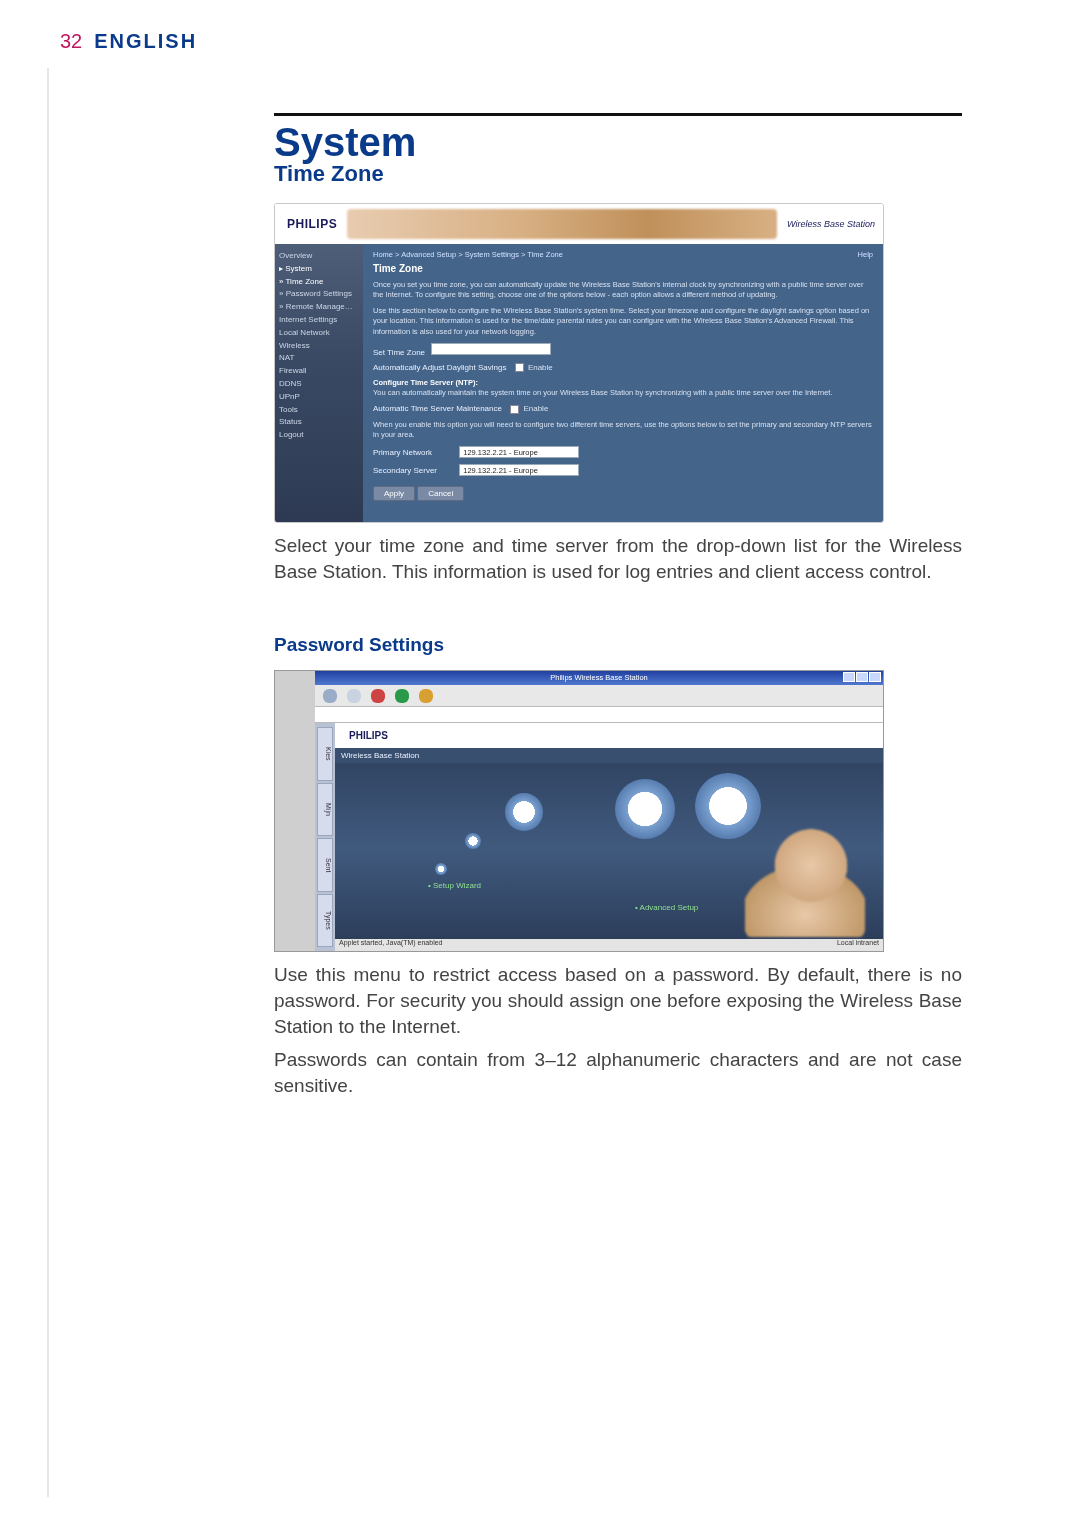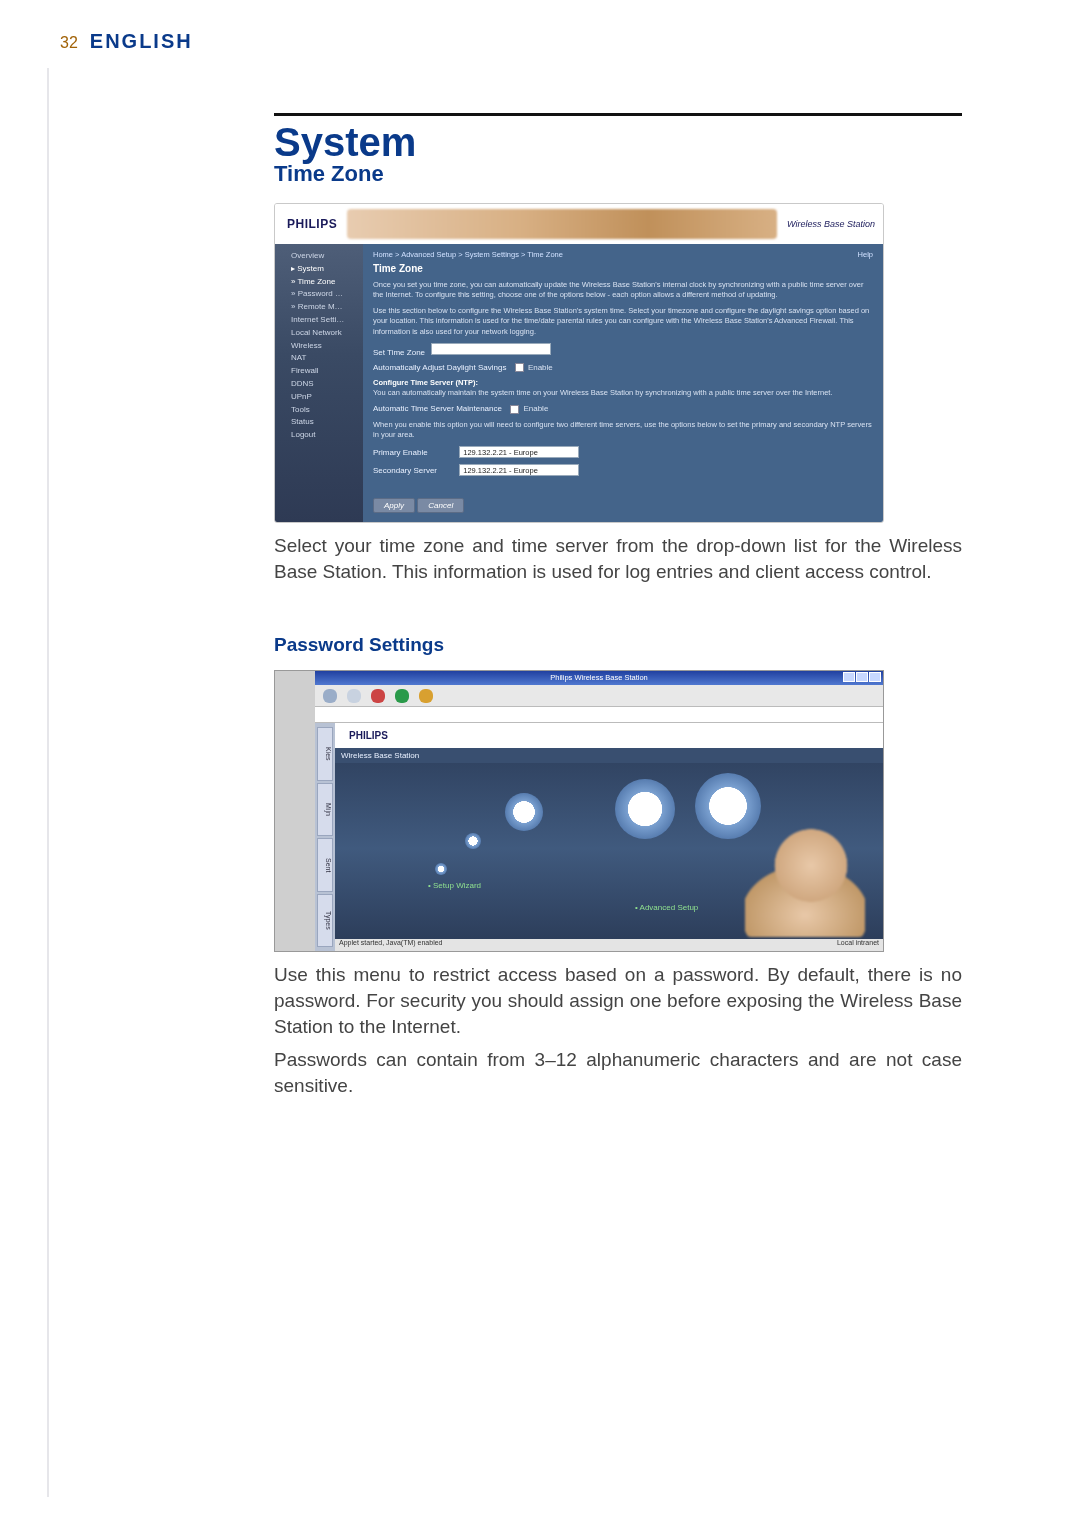--- a/index.html
+++ b/index.html
@@ -17,22 +17,22 @@
     padding: 30px 58px 30px 58px;
     position: relative;
   }
   .header-line {
     display: flex;
     align-items: baseline;
     gap: 12px;
     margin-left: 2px;
   }
   .page-number {
-    font-size: 16px;
-    color: #a16207;
+    font-size: 20px;
+    color: #be185d;
   }
   .page-lang {
     font-size: 20px;
     font-weight: bold;
     letter-spacing: 2px;
     color: #0a3a8a;
   }
   .left-rule {
     position: absolute;
     left: 47px;
@@ -122,21 +122,21 @@
     font-style: italic;
   }
   .shot-body {
     display: flex;
     height: calc(100% - 40px);
   }
   .shot-side {
     width: 88px;
     background: linear-gradient(#4e5e78,#3a4a64 40%,#2e3a54);
     color: #cdd6e6;
-    padding: 6px 16px;
+    padding: 6px 4px;
     line-height: 1.6;
   }
   .shot-side .side-item { display:block; white-space:nowrap; overflow:hidden; text-overflow:ellipsis; }
   .shot-side .active { color: #ffffff; font-weight: normal; }
   .shot-main {
     flex: 1;
     background: #44648a;
     color: #d7e1f1;
     padding: 6px 10px 10px 10px;
     overflow: hidden;
@@ -155,21 +155,21 @@
     background: #fff;
     color: #222;
     border: 1px solid #9ab;
     height: 12px;
     line-height: 12px;
     padding: 0 3px;
     font-size: 7.5px;
   }
   .shot-main .row { margin-bottom: 6px; }
   .shot-main strong { color: #fff; }
-  .shot-buttons { margin-top: 22px; font-style: italic; }
+  .shot-buttons { margin-top: 10px; }
   .shot-btn {
     display: inline-block;
     background: #7a8aa4;
     color: #fff;
     padding: 2px 10px;
     border-radius: 2px;
     border: 1px solid #5c6c86;
     font-size: 8px;
   }
 
@@ -309,21 +309,21 @@
           </div>
           <p><strong>Configure Time Server (NTP):</strong><br>
              <span>You can automatically maintain the system time on your Wireless Base Station by synchronizing with a public time server over the Internet.</span></p>
           <div class="row">
             <span class="lbl">Automatic Time Server Maintenance</span>
             <span style="display:inline-block;width:9px;height:9px;background:#fff;border:1px solid #889;vertical-align:middle;margin:0 2px;"></span>
             <span>Enable</span>
           </div>
           <p>When you enable this option you will need to configure two different time servers, use the options below to set the primary and secondary NTP servers in your area.</p>
           <div class="row">
-            <span class="lbl" style="display:inline-block;width:80px">Primary Enable</span>
+            <span class="lbl" style="display:inline-block;width:80px">Primary Network</span>
             <span class="field" style="width:120px">129.132.2.21 - Europe</span>
           </div>
           <div class="row">
             <span class="lbl" style="display:inline-block;width:80px">Secondary Server</span>
             <span class="field" style="width:120px">129.132.2.21 - Europe</span>
           </div>
           <div class="shot-buttons">
             <span class="shot-btn">Apply</span>
             <span class="shot-btn">Cancel</span>
           </div>

